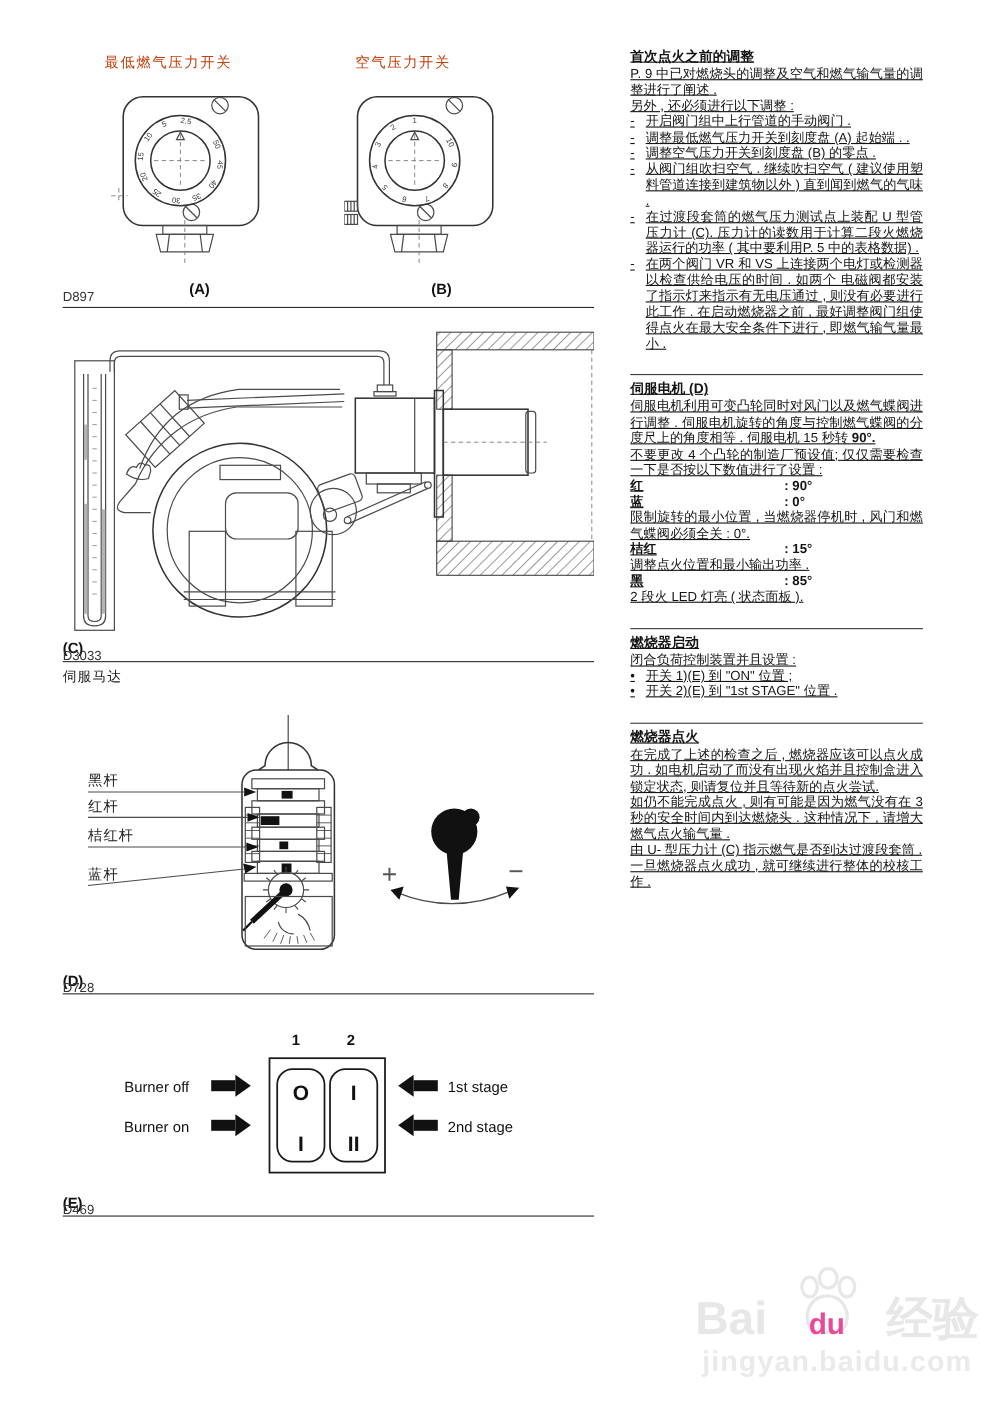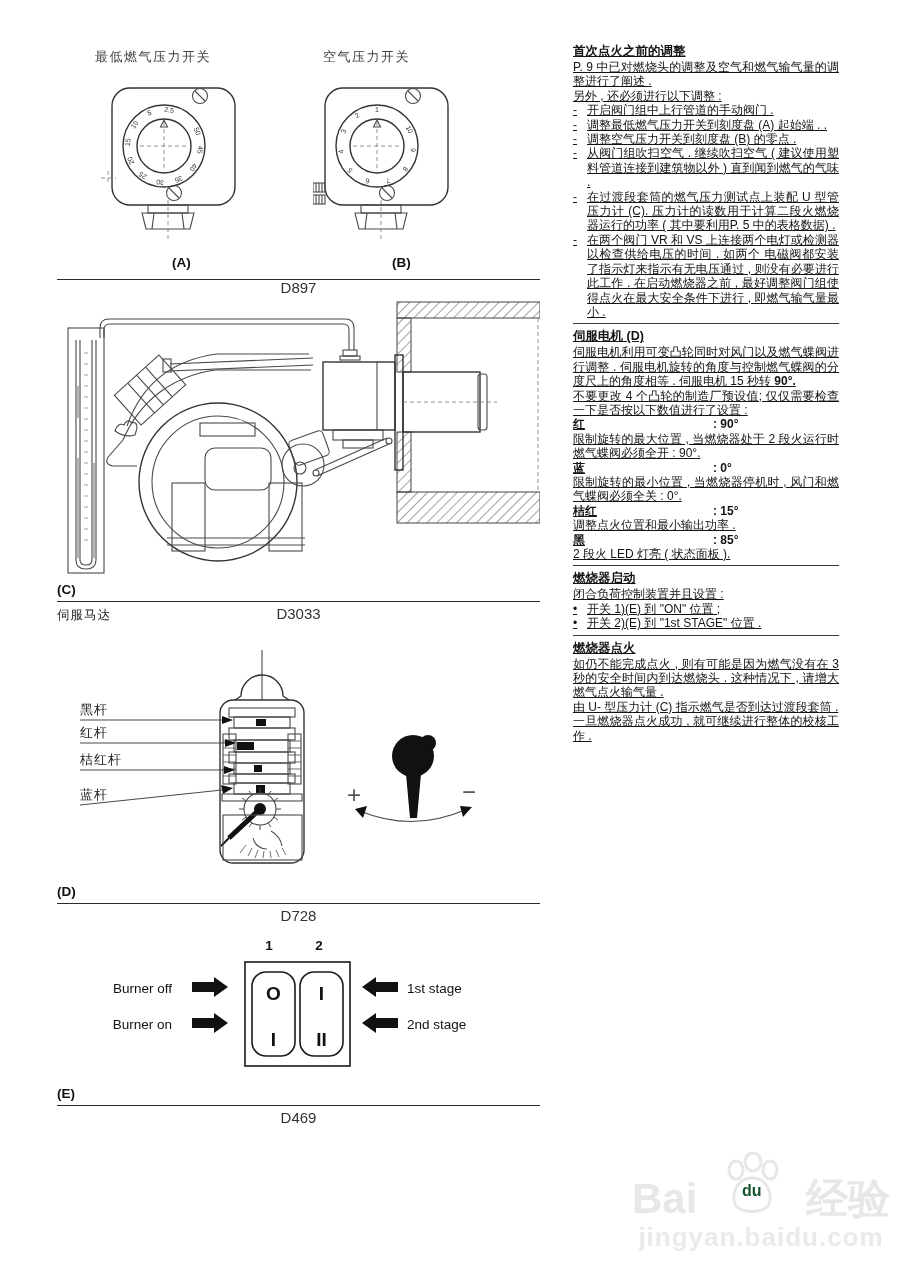--- a/index.html
+++ b/index.html
@@ -1,28 +1,28 @@
 <!DOCTYPE html>
 <html><head>
 <meta charset="utf-8">
 <style>
   html,body{margin:0;padding:0;background:#fff;}
   body{width:904px;height:1280px;position:relative;overflow:hidden;
        font-family:"Liberation Sans","DejaVu Sans",sans-serif;color:#111;}
   .abs{position:absolute;}
-  .figtitle{font-size:13px;letter-spacing:1.5px;color:#404040;}
+  .figtitle{font-size:13px;letter-spacing:1.5px;color:#c2410c;}
   .cap{font-weight:bold;font-size:13.5px;color:#111;}
-  .code{font-size:15px;color:#333;width:483px;text-align:center;margin-top:16px;}
+  .code{font-size:12px;color:#333;width:483px;text-align:left;}
   .rule{width:483px;border-top:1.4px solid #2a2a2a;height:0;}
   .small-label{font-size:12.5px;color:#1a1a1a;letter-spacing:1px;}
 
   
   .rcol{left:573px;top:44px;width:266px;font-size:12px;line-height:14.4px;color:#141414;text-decoration:underline;}
   .sec{margin:0;}
-  .sec.bordered{border-top:1.1px solid #3a3a3a;margin-top:4px;padding-top:5px;}
+  .sec.bordered{border-top:1.1px solid #3a3a3a;margin-top:21px;padding-top:5px;}
   .sec h3{font-size:12.5px;font-weight:bold;margin:0 0 1px 0;line-height:15px;}
   .sec p{margin:0;text-align:justify;}
   .li{display:flex;}
   .li .mk{width:14px;flex:none;}
   .li .tx{flex:1;text-align:justify;}
   .kv{font-weight:bold;position:relative;height:14.4px;}
   .kv .v{position:absolute;left:140px;top:0;}
 
   
   .st{stroke:#4a4a4a;fill:none;stroke-width:1.1;}
@@ -31,22 +31,22 @@
   .dash{stroke:#777;stroke-width:0.8;fill:none;stroke-dasharray:4 3;}
   .blk{fill:#111;stroke:none;}
   .lab{font-size:13px;fill:#1a1a1a;letter-spacing:1px;}
   .elab{font-size:13.5px;fill:#111;}
 
   
   .wm{left:632px;top:1152px;width:258px;color:#e7e7e7;text-align:center;}
   .wm-row{display:flex;align-items:flex-end;justify-content:space-between;font-weight:bold;
           font-size:42px;line-height:0.9;}
   .wm-paw{position:relative;width:58px;height:66px;margin:0 2px;}
-  .wm-paw .du{position:absolute;left:50%;transform:translateX(-50%);bottom:20px;
-          font-size:16px;font-weight:bold;color:#14532d;}
+  .wm-paw .du{position:absolute;left:50%;transform:translateX(-50%);bottom:2px;
+          font-size:27px;font-weight:bold;color:#ec4899;}
   .wm-url{font-weight:bold;font-size:26px;margin-top:4px;letter-spacing:1px;color:#eaeaea;}
   .pageno{left:0;top:1238px;width:904px;text-align:right;font-size:13px;color:#222;margin-left:19px;}
 </style>
 </head>
 <body>
 
 <div class="abs figtitle" style="left:95px;top:48px;">最低燃气压力开关</div>
 <div class="abs figtitle" style="left:323px;top:48px;">空气压力开关</div>
 
 <svg class="abs" style="left:100px;top:82px;" width="142" height="160" viewBox="0 0 142 160">
@@ -412,21 +412,20 @@
         <span class="mk">-</span>
         <span class="tx">在两个阀门 VR 和 VS 上连接两个电灯或检测器以检查供给电压的时间 . 如两个 电磁阀都安装了指示灯来指示有无电压通过 , 则没有必要进行此工作 . 在启动燃烧器之前 , 最好调整阀门组使得点火在最大安全条件下进行 , 即燃气输气量最小 .</span>
       </div>
   </div>
 
   <div class="sec bordered">
     <h3>伺服电机 (D)</h3>
     <p><span>伺服电机利用可变凸轮同时对风门以及燃气蝶阀进行调整 . 伺服电机旋转的角度与控制燃气蝶阀的分度尺上的角度相等 . 伺服电机 15 秒转 </span><b>90°.</b></p>
     <p>不要更改 4 个凸轮的制造厂预设值; 仅仅需要检查一下是否按以下数值进行了设置 :</p>
     <div class="kv"><span>红</span><span class="v">: 90°</span></div>
-    <p>限制旋转的最大位置 , 当燃烧器处于 2 段火运行时燃气蝶阀必须全开 : 90°.</p>
     <div class="kv"><span>蓝</span><span class="v">: 0°</span></div>
     <p>限制旋转的最小位置 , 当燃烧器停机时 , 风门和燃气蝶阀必须全关 : 0°.</p>
     <div class="kv"><span>桔红</span><span class="v">: 15°</span></div>
     <p>调整点火位置和最小输出功率 .</p>
     <div class="kv"><span>黑</span><span class="v">: 85°</span></div>
     <p>2 段火 LED 灯亮 ( 状态面板 ).</p>
   </div>
 
   <div class="sec bordered">
     <h3>燃烧器启动</h3>
@@ -436,20 +435,21 @@
         <span class="tx">开关 1)(E) 到 "ON" 位置 ;</span>
       </div>
     <div class="li">
         <span class="mk">•</span>
         <span class="tx">开关 2)(E) 到 "1st  STAGE" 位置 .</span>
       </div>
   </div>
 
   <div class="sec bordered">
     <h3>燃烧器点火</h3>
+    <p>在完成了上述的检查之后 , 燃烧器应该可以点火成功 . 如电机启动了而没有出现火焰并且控制盒进入锁定状态, 则请复位并且等待新的点火尝试.</p>
     <p>如仍不能完成点火 , 则有可能是因为燃气没有在 3 秒的安全时间内到达燃烧头 . 这种情况下 , 请增大燃气点火输气量 .</p>
     <p>由 U- 型压力计 (C) 指示燃气是否到达过渡段套筒 .</p>
     <p>一旦燃烧器点火成功 , 就可继续进行整体的校核工作 .</p>
   </div>
 </div>
 
 <div class="abs wm">
   <div class="wm-row">
     <span>Bai</span>
     <span class="wm-paw">

